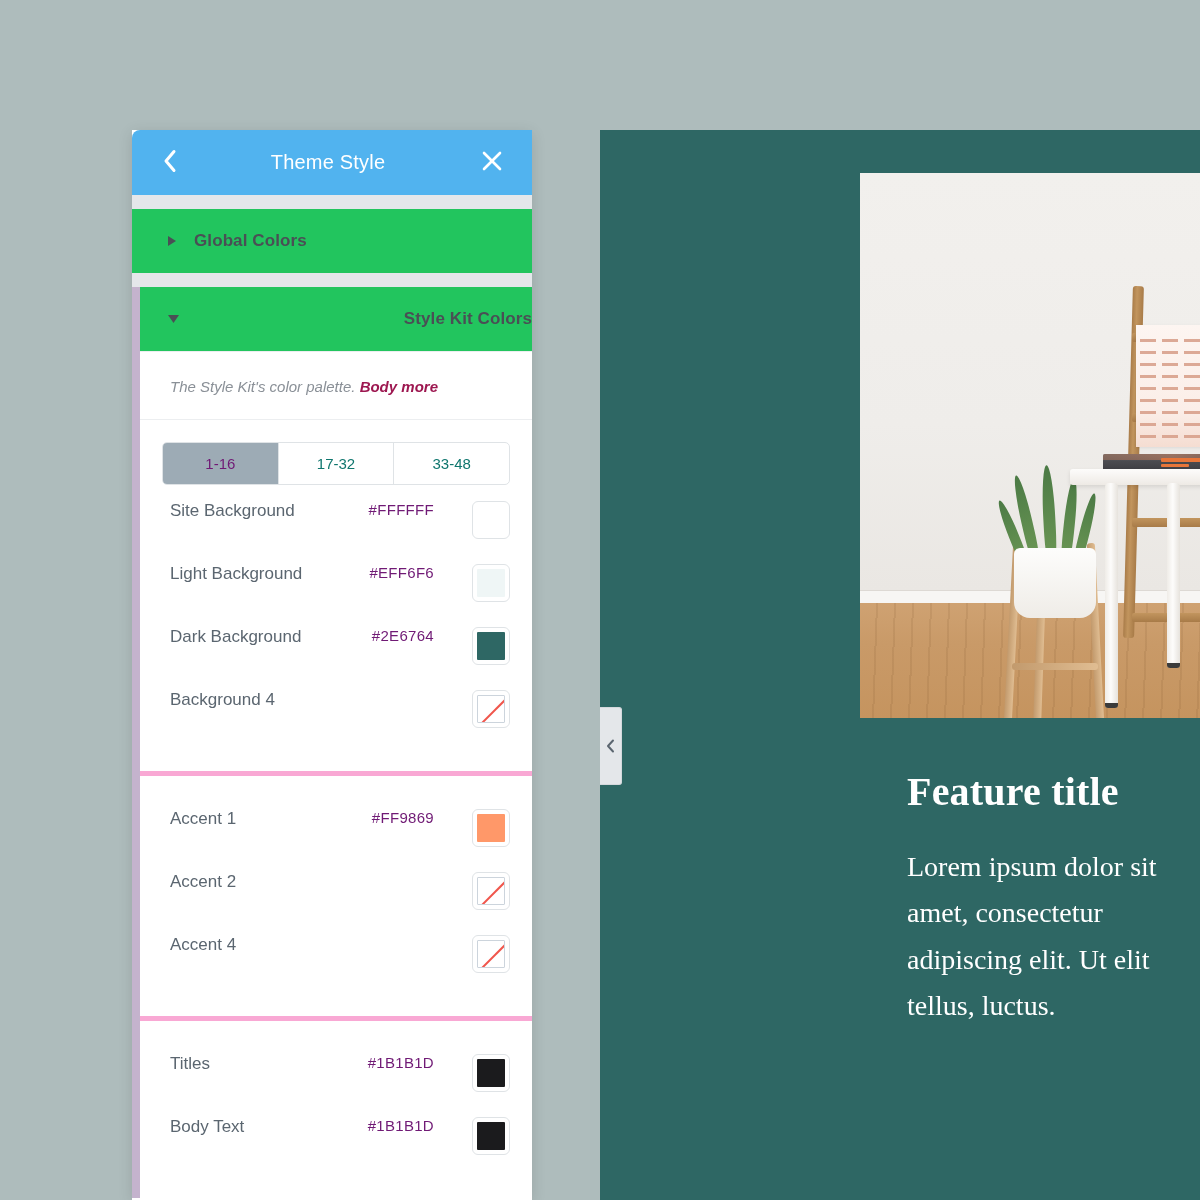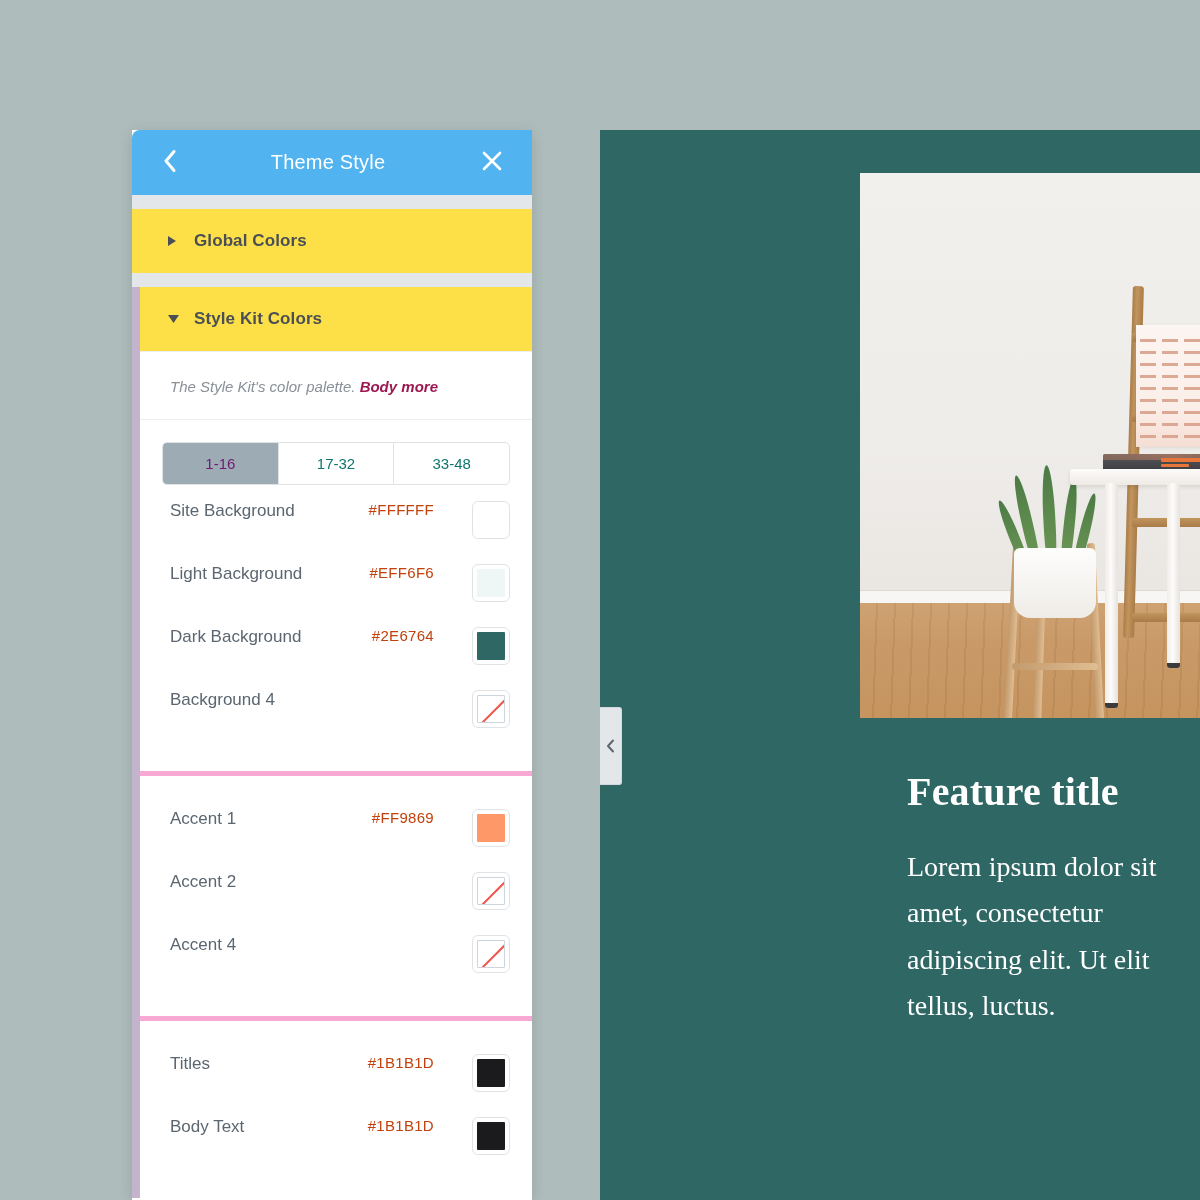--- a/index.html
+++ b/index.html
@@ -177,36 +177,36 @@
   #panel-title {
     flex: 1; text-align: center; font-size: 20px; font-weight: 400;
     letter-spacing: .2px; padding-right: 8px;
   }
   #panel-close { position: absolute; right: 18px; top: 0; bottom: 0; width: 44px;
     display: flex; align-items: center; justify-content: center; cursor: pointer; }
 
   .section-gap { height: 14px; background: #e4e7ea; }
 
   .accordion-head {
-    background: #fde047; height: 64px;
+    background: #22c55e; height: 64px;
     display: flex; align-items: center; gap: 14px;
     padding-left: 36px; cursor: pointer;
   }
   .accordion-head .caret { width: 12px; display: flex; align-items: center; }
   .accordion-head .htitle {
     font-size: 17px; font-weight: 700; color: #4a4f55; letter-spacing: .1px;
   }
 
   
   #style-kit-section {
     position: relative;
     border-left: 8px solid #c4b3cd;
     background: #fff;
   }
-  #style-kit-section .accordion-head { padding-left: 28px; }
+  #style-kit-section .accordion-head { padding-left: 28px; justify-content: space-between; }
 
   .kit-desc {
     padding: 26px 30px 24px 30px;
     border-top: 1px solid #eceef0;
     font-style: italic; font-size: 15px; color: #8a9097;
   }
   .kit-desc .readmore {
     color: #9d1750; font-weight: 700; font-style: italic; cursor: pointer;
   }
 
@@ -227,21 +227,21 @@
   .color-group + .color-group { border-top: 5px solid #f9a8d4; padding-top: 33px; }
 
   .color-row {
     height: 63px;
     display: flex; align-items: flex-start;
     padding: 0 22px 0 30px;
     gap: 20px;
   }
   .color-label { flex: 1; font-size: 17px; color: #5b6670; }
   .color-hex {
-    font-size: 15px; color: #c2410c; margin-right: 18px; letter-spacing: .3px;
+    font-size: 15px; color: #701a75; margin-right: 18px; letter-spacing: .3px;
   }
   .swatch {
     width: 38px; height: 38px; border: 1px solid #dfe3e6; border-radius: 6px;
     background: #fff; cursor: pointer;
     display: flex; align-items: center; justify-content: center;
     flex: none;
   }
   .swatch .fill { width: 28px; height: 28px; border-radius: 1px; }
   .swatch.empty .fill {
     border: 1px solid #ccd4dc; background: #fff; position: relative; overflow: hidden;

